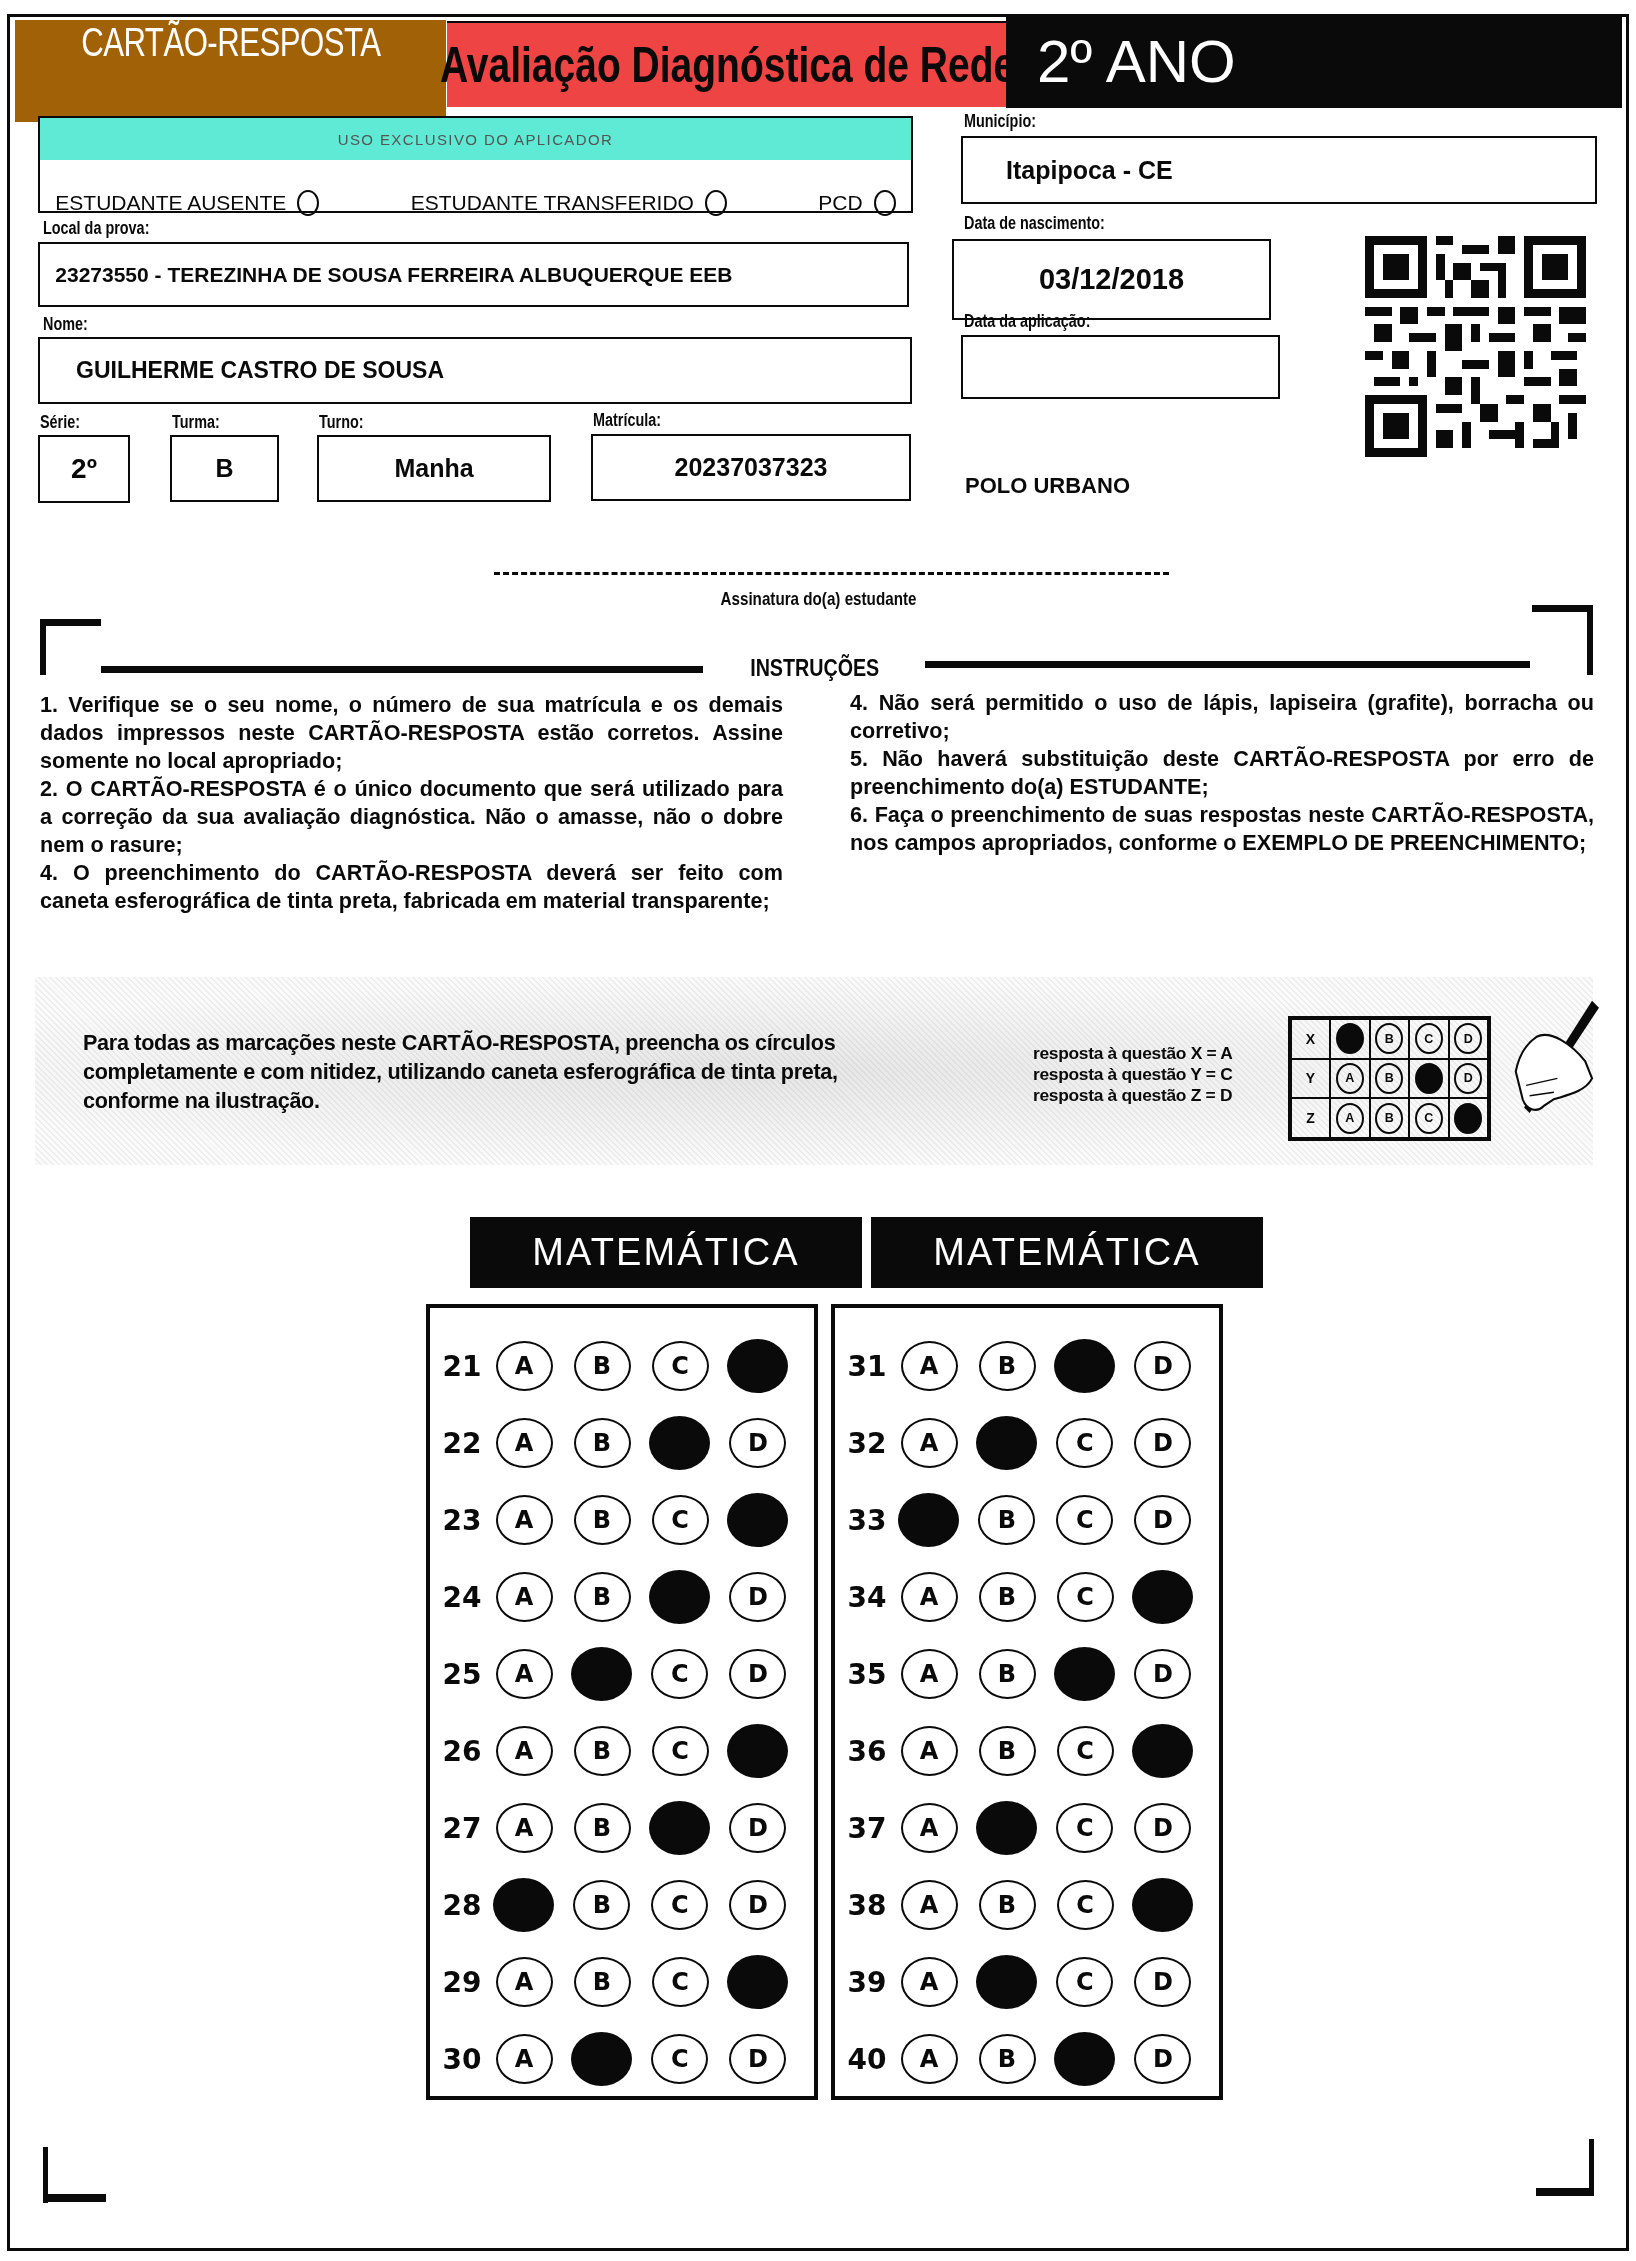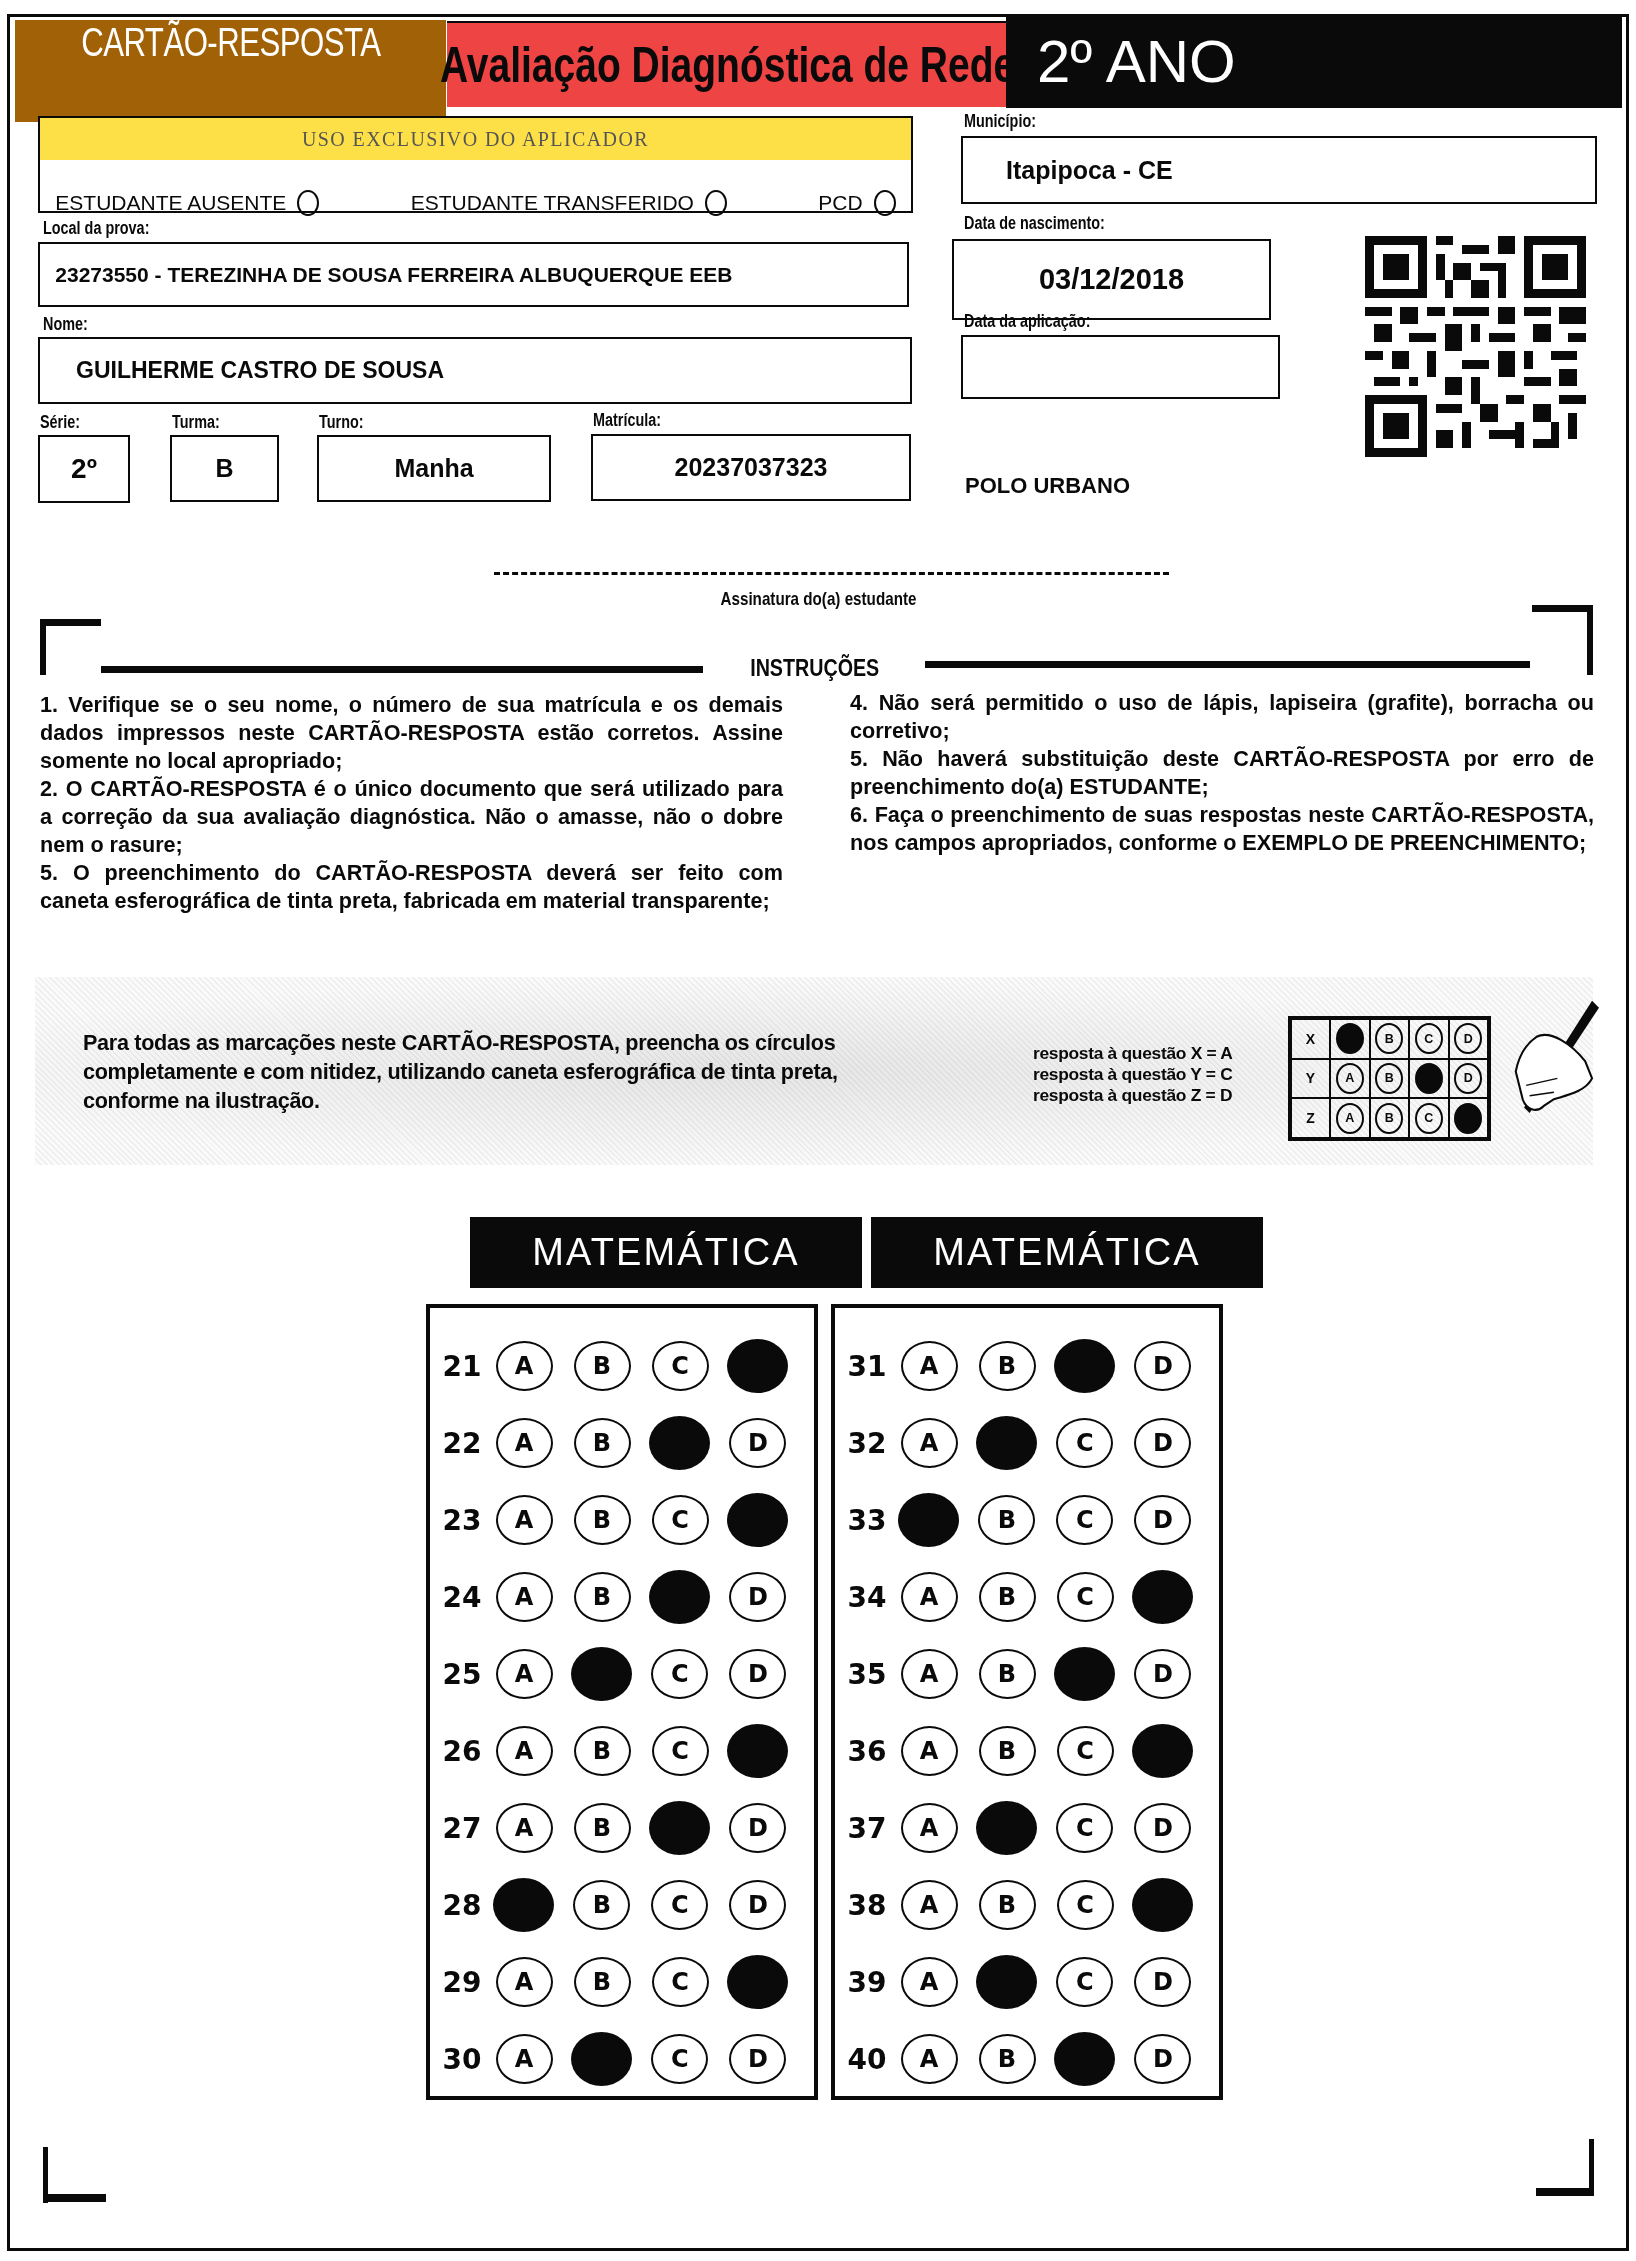--- a/index.html
+++ b/index.html
@@ -13,22 +13,22 @@
     font-family: "Liberation Sans", sans-serif; font-size: 40px; display: flex; justify-content: center;
     transform-origin: center; letter-spacing: -0.7px; }
   .hdr-left span, .hdr-mid span { display: inline-block; transform: scaleX(0.78); white-space: nowrap; }
   .hdr-mid { left: 447px; top: 21px; width: 561px; height: 86px; background: #ef4444; border-top: 2.8px solid #0a0a0a;
     display: flex; align-items: center; justify-content: center; font-size: 50px; font-weight: bold; }
   .hdr-right { left: 1006px; top: 15.3px; width: 616px; height: 93px; background: #0a0a0a; color: #fff;
     font-size: 60px; display: flex; align-items: center; padding-left: 31px; }
 
   
   .apl { left: 38px; top: 116px; width: 875px; height: 97px; border: 2.8px solid #0a0a0a; }
-  .apl-band { position: absolute; left: 0; top: 0; right: 0; height: 42px; background: #fde047; color: #555;
-    font-size: 20px; display: flex; align-items: center; justify-content: center; letter-spacing: 1.4px; font-family: Liberation Serif, serif; }
+  .apl-band { position: absolute; left: 0; top: 0; right: 0; height: 42px; background: #5eead4; color: #555;
+    font-size: 15px; display: flex; align-items: center; justify-content: center; letter-spacing: 1.4px; }
   .apl-opts { position: absolute; left: 0; right: 0; top: 43px; bottom: 0; display: flex; align-items: center;
     justify-content: space-between; padding: 0 15.3px 0 15.3px; font-size: 21px; margin-top: 34px; }
   .apl-opt { display: flex; align-items: center; gap: 11px; }
   .ring { width: 22px; height: 26.4px; border: 2.1px solid #0a0a0a; border-radius: 50%; display: inline-block; }
 
   .lbl { font-size: 18px; font-weight: bold; white-space: nowrap; }
   .lbl span { display:inline-block; transform: scaleX(0.8); transform-origin: left; }
   .box { border: 2.8px solid #0a0a0a; background: #fff; display: flex; align-items: center; font-weight: bold; }
 
   .qr { left: 1365px; top: 236px; width: 221px; height: 221px; }
@@ -213,21 +213,21 @@
 <div class="corner" style="left:1589px; top:2139px; width:4.9px; height:56px;"></div>
 <div class="corner" style="left:1536px; top:2188px; width:58px; height:8.3px;"></div>
 
 <div class="corner" style="left:101px; top:666px; width:602px; height:7px;"></div>
 <div class="corner" style="left:925px; top:661px; width:605px; height:7px;"></div>
 <div class="abs" style="left:703px; top:654px; width:223px; text-align:center; font-size:24px; font-weight:bold;"><span style="display:inline-block; transform:scaleX(0.82);">INSTRUÇÕES</span></div>
 
 <div class="abs inst-col" style="left:40px; top:691px; width:743px;">
   <p>1. Verifique se o seu nome, o número de sua matrícula e os demais dados impressos neste CARTÃO-RESPOSTA estão corretos. Assine somente no local apropriado;</p>
   <p>2. O CARTÃO-RESPOSTA é o único documento que será utilizado para a correção da sua avaliação diagnóstica. Não o amasse, não o dobre nem o rasure;</p>
-  <p>5. O preenchimento do CARTÃO-RESPOSTA deverá ser feito com caneta esferográfica de tinta preta, fabricada em material transparente;</p>
+  <p>4. O preenchimento do CARTÃO-RESPOSTA deverá ser feito com caneta esferográfica de tinta preta, fabricada em material transparente;</p>
 </div>
 <div class="abs inst-col" style="left:850px; top:689px; width:744px;">
   <p>4. Não será permitido o uso de lápis, lapiseira (grafite), borracha ou corretivo;</p>
   <p>5. Não haverá substituição deste CARTÃO-RESPOSTA por erro de preenchimento do(a) ESTUDANTE;</p>
   <p>6. Faça o preenchimento de suas respostas neste CARTÃO-RESPOSTA, nos campos apropriados, conforme o EXEMPLO DE PREENCHIMENTO;</p>
 </div>
 
 <div class="abs example"></div>
 <div class="abs ex-text">Para todas as marcações neste CARTÃO-RESPOSTA, preencha os círculos completamente e com nitidez, utilizando caneta esferográfica de tinta preta, conforme na ilustração.</div>
 <div class="abs ex-keys">

